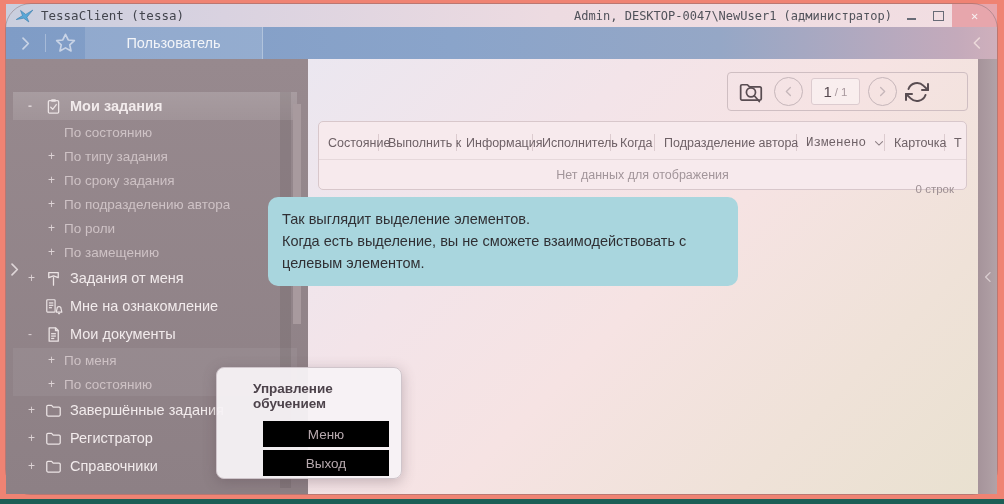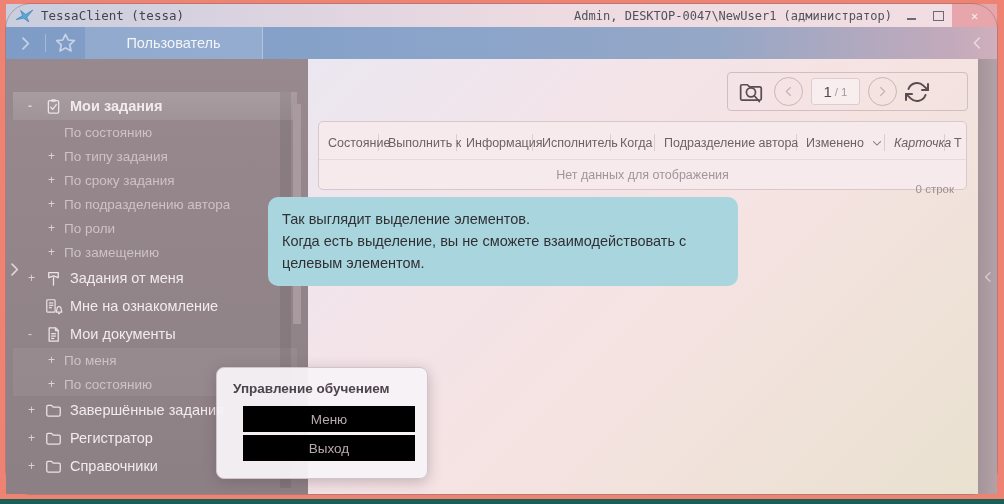--- a/index.html
+++ b/index.html
@@ -67,21 +67,21 @@
   .table{position:absolute;left:10px;top:62px;width:649px;border:1px solid #d8c7cb;border-radius:5px;background:#f7eaed;overflow:hidden;box-sizing:border-box;}
   .thead{display:flex;height:25px;overflow:hidden;margin-top:12px;}
   .th{display:flex;align-items:center;height:17px;padding-left:9px;border-right:1px solid #dccbcf;font-size:12.5px;color:#6e6166;white-space:nowrap;box-sizing:border-box;flex:none;}
   .sorticon{width:14px;height:14px;color:#8d7f84;margin:0 2px 0 6px;flex:none;}
   .sorticon svg{width:14px;height:14px;}
   .trow{height:29px;border-top:1px solid #e6d8db;display:flex;align-items:center;justify-content:center;font-size:12.5px;color:#a2959a;}
   .rowcount{position:absolute;top:124px;right:24px;font-size:11.5px;color:#9d8f93;}
 
   .tooltip{position:absolute;left:262px;top:138px;width:470px;background:#a9d6de;border-radius:10px;padding:12px 14px;box-sizing:border-box;text-align:left;font-size:14.5px;color:#303034;line-height:1.5;z-index:5;}
 
-  .popup{position:absolute;left:210px;top:308px;width:212px;height:112px;background:rgba(247,242,246,.95);border:1px solid #cfc5cb;border-radius:8px;box-shadow:0 3px 14px rgba(80,60,70,.3);z-index:6;box-sizing:border-box;}
+  .popup{position:absolute;left:210px;top:308px;width:186px;height:112px;background:rgba(247,242,246,.95);border:1px solid #cfc5cb;border-radius:8px;box-shadow:0 3px 14px rgba(80,60,70,.3);z-index:6;box-sizing:border-box;padding-left:20px;}
   .popup-title{margin:13px 0 10px 16px;font-size:13.5px;font-weight:bold;color:#4d434b;}
   .popup-btn{margin:0 12px 3px 26px;height:26px;background:#000000;color:#b7a9ae;font-size:13.5px;display:flex;align-items:center;justify-content:center;}
 </style>
 </head>
 <body>
 
 <div class="frame">
   <div class="taskbar-strip"></div>
   <div class="window">
 
@@ -289,27 +289,27 @@
               </div>
               <div class="th" style="width: 78px;">
                 <span>Исполнитель</span>
               </div>
               <div class="th" style="width: 44px;">
                 <span>Когда</span>
               </div>
               <div class="th" style="width: 142px;">
                 <span>Подразделение автора</span>
               </div>
-              <div class="th" style="width: 88px;">
+              <div class="th" style="width: 88px; font-family: Liberation Mono, monospace;">
                 <span>Изменено</span>
                 <span class="sorticon"><svg viewBox="0 0 24 24">
                     <polyline points="6,9.5 12,15.5 18,9.5" fill="none" stroke="currentColor" stroke-width="1.8" stroke-linecap="round"></polyline>
                   </svg></span>
               </div>
-              <div class="th" style="width: 60px; font-style: italic;">
+              <div class="th" style="width: 60px;">
                 <span>Карточка</span>
               </div>
               <div class="th" style="width: 40px;">
                 <span>Т</span>
               </div>
             </div>
           <div class="trow">Нет данных для отображения</div>
         </div>
         <div class="rowcount">0 строк</div>
       </div>

